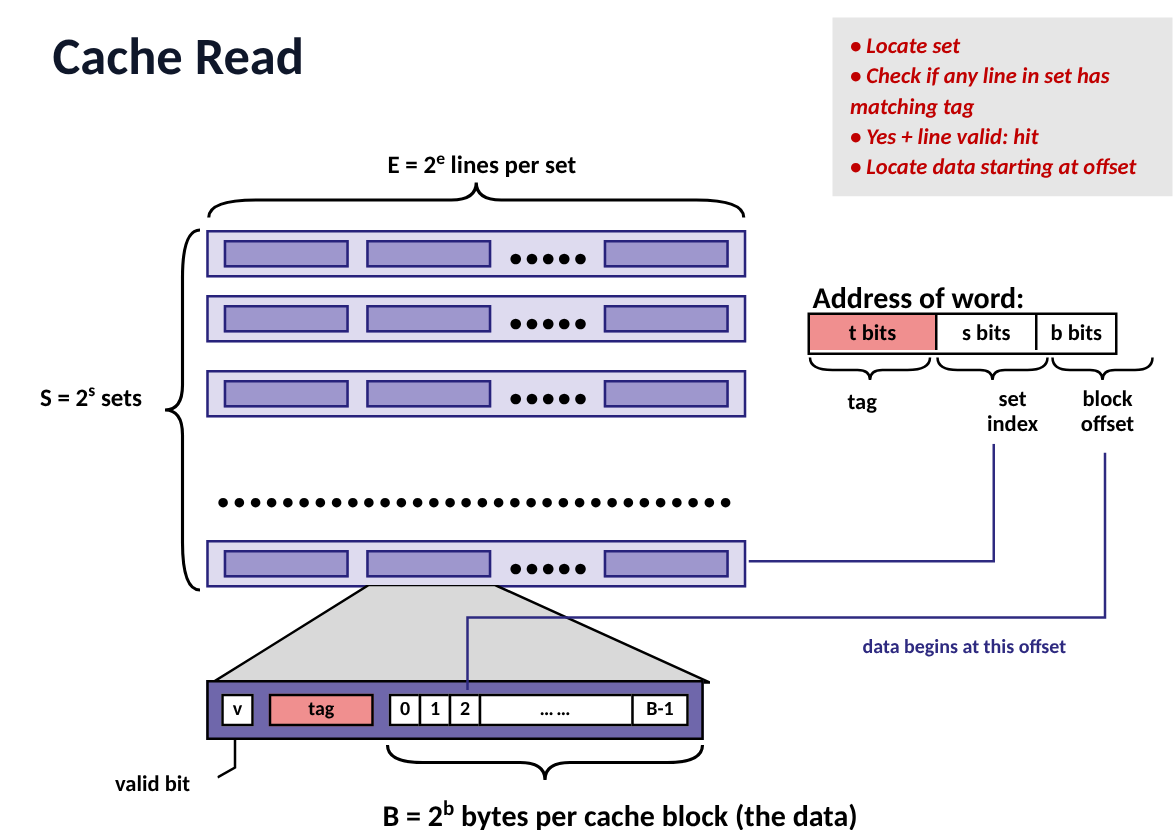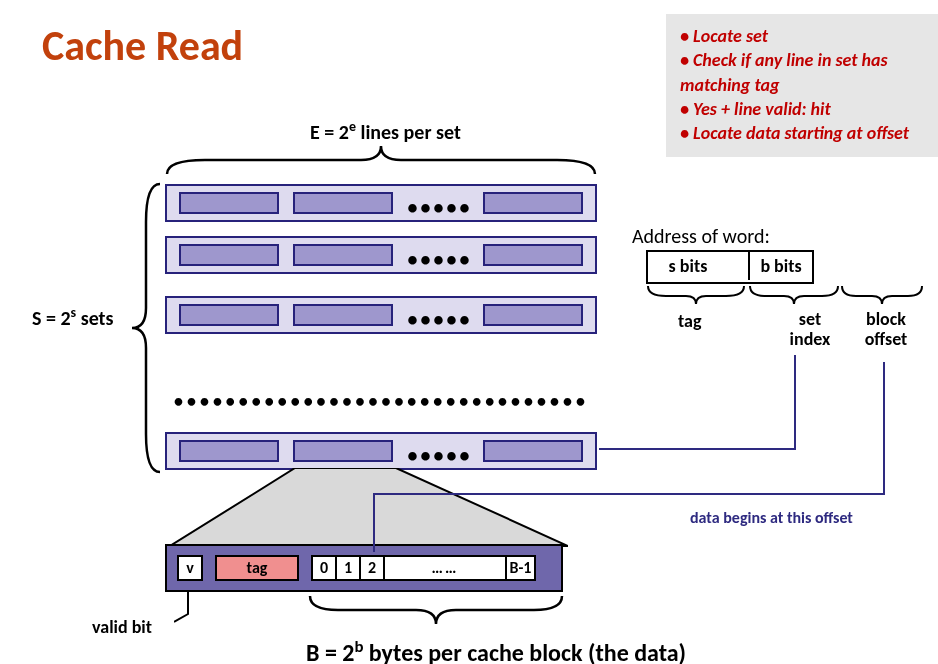--- a/index.html
+++ b/index.html
@@ -5,21 +5,21 @@
   html,body{margin:0;padding:0;}
   body{
     font-family:"Calibri","Segoe UI",Arial,sans-serif;
     width:938px;height:664px;
     position:relative;
     background:#fff;
     color:#000;
   }
   .title{
     position:absolute;left:42px;top:20px;
-    font-size:42px;font-weight:800;color:#c2410c;
+    font-size:42px;font-weight:800;color:#0f172a;
   }
   
   .algo{
     position:absolute;left:630px;top:14px;width:292px;
     background:#e6e6e6;padding:10px 10px 12px 14px;
     box-sizing:border-box;
     font-size:18px;font-weight:700;font-style:italic;
     color:#c00000;line-height:1.35;margin-left:36px;
   }
   .algo .bullet{display:block;}
@@ -78,34 +78,34 @@
     text-align:center;font-size:16px;font-weight:700;line-height:22px;
   }
   .validlabel{
     position:absolute;left:92px;top:616px;font-size:18px;font-weight:700;
   }
   .blabel{
     position:absolute;left:306px;top:636px;font-size:24px;font-weight:700;
   }
   
   .addrhdr{
-    position:absolute;left:632px;top:224px;font-size:20px;font-weight:400;
+    position:absolute;left:650px;top:224px;font-size:24px;font-weight:700;
   }
   .addr{
     position:absolute;left:646px;top:250px;border:2px solid #000;
     height:30px;display:flex;
   }
   .addr div{
     border-left:2px solid #000;font-size:18px;font-weight:700;
     text-align:center;line-height:28px;height:28px;box-sizing:border-box;
   }
   .addr div:first-child{border-left:none;}
   .at{background:#f08f8f;width:100px;}
   .as{background:#fff;width:80px;}
-  .ab{background:#fff;width:64px;margin-left:20px;}
+  .ab{background:#fff;width:64px;}
   .addrlab{position:absolute;font-size:18px;font-weight:700;text-align:center;}
   .connector{position:absolute;}
   .offtxt{
     position:absolute;left:690px;top:508px;
     font-size:16px;font-weight:700;color:#2e2a80;
   }
   sup{font-size:0.7em;}
 </style>
 </head>
 <body>
@@ -165,37 +165,38 @@
   <polygon points="125,0 226,0 398,78 0,78" fill="#d9d9d9" stroke="#000" stroke-width="2"></polygon>
 </svg>
 
 <div class="detail">
   <div class="vbox">v</div>
   <div class="tagbox">tag</div>
   <div class="bytecell" style="left:144px;width:26px;">0</div>
   <div class="bytecell" style="left:168px;width:26px;">1</div>
   <div class="bytecell" style="left:192px;width:26px;">2</div>
   <div class="bytecell" style="left:216px;width:124px;letter-spacing:2px;">……</div>
-  <div class="bytecell" style="left:338px;width:31px;">B-1</div>
+  <div class="bytecell" style="left:338px;width:46px;">B-1</div>
 </div>
 
 <svg class="connector" style="left:174px;top:592px;" width="40" height="32">
   <path d="M14 0 L14 22 L0 30" fill="none" stroke="#000" stroke-width="2"></path>
 </svg>
 <div class="validlabel">valid bit</div>
 
 <svg class="brace" style="left:308px;top:594px;" width="256" height="32">
   <path d="M2 2 Q2 16 30 16 L108 16 Q128 16 128 30 Q128 16 148 16 L226 16 Q254 16 254 2" fill="none" stroke="#000" stroke-width="2.5"></path>
 </svg>
 <div class="blabel">
   <span>B = 2</span><sup>b</sup><span> bytes per cache block (the data)</span>
 </div>
 
 <div class="addrhdr">Address of word:</div>
 <div class="addr">
+  <div class="at">t bits</div>
   <div class="as">s bits</div>
   <div class="ab">b bits</div>
 </div>
 
 <svg class="brace" style="left:646px;top:284px;" width="100" height="24">
   <path d="M2 2 Q2 12 20 12 L40 12 Q50 12 50 20 Q50 12 60 12 L80 12 Q98 12 98 2" fill="none" stroke="#000" stroke-width="2"></path>
 </svg>
 <svg class="brace" style="left:748px;top:284px;" width="92" height="24">
   <path d="M2 2 Q2 12 18 12 L36 12 Q46 12 46 20 Q46 12 56 12 L74 12 Q90 12 90 2" fill="none" stroke="#000" stroke-width="2"></path>
 </svg>

